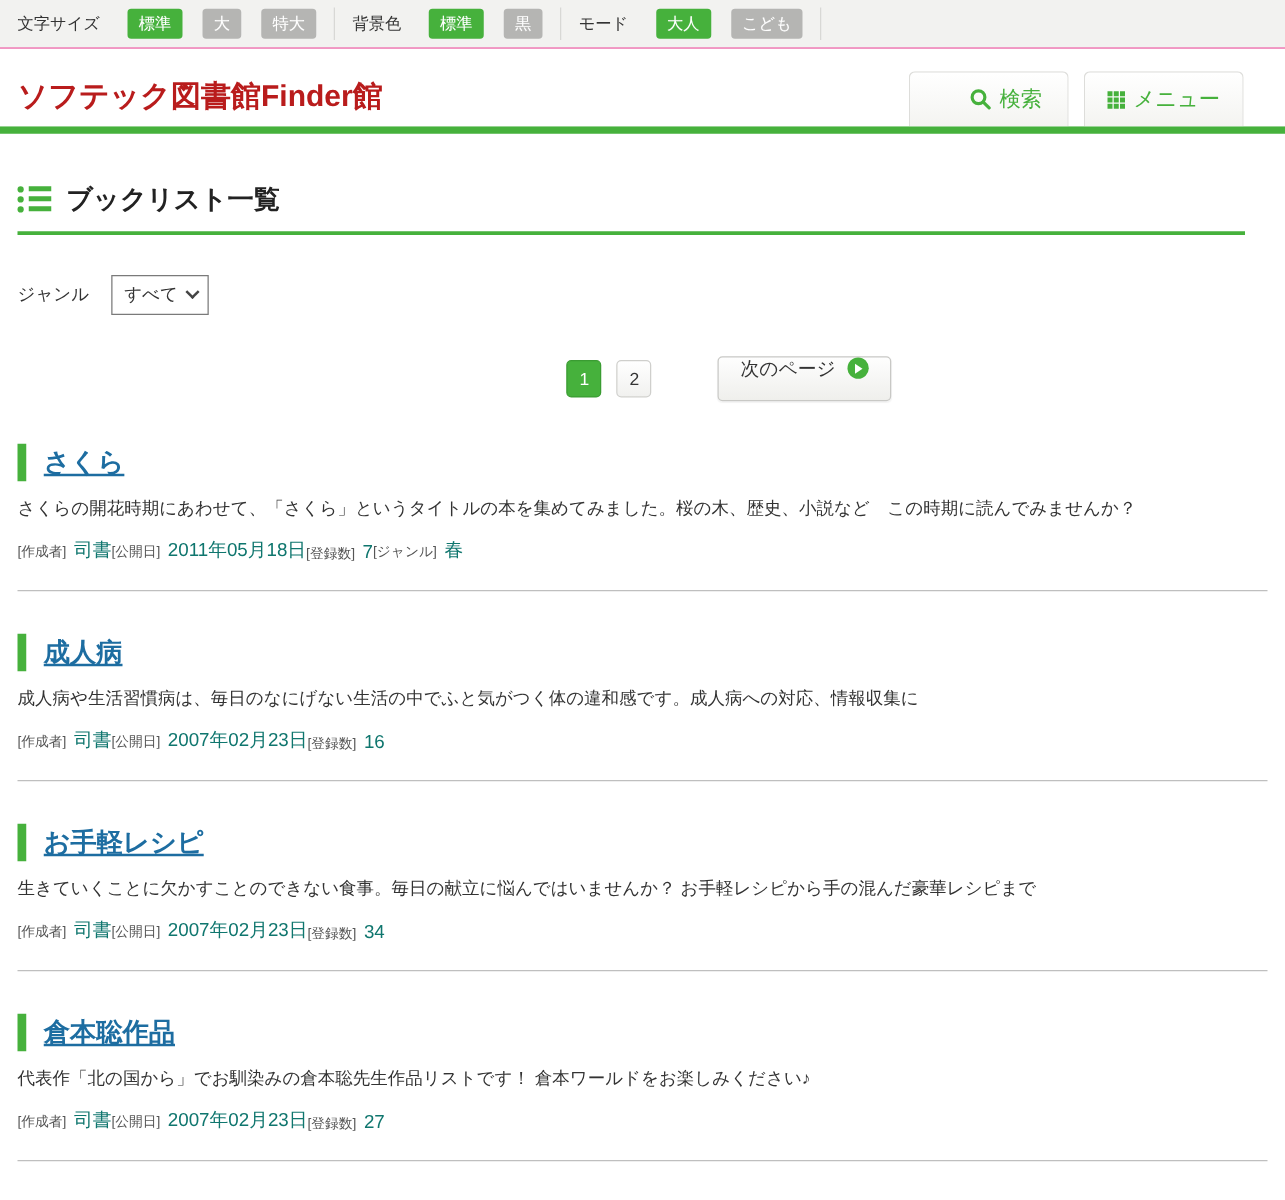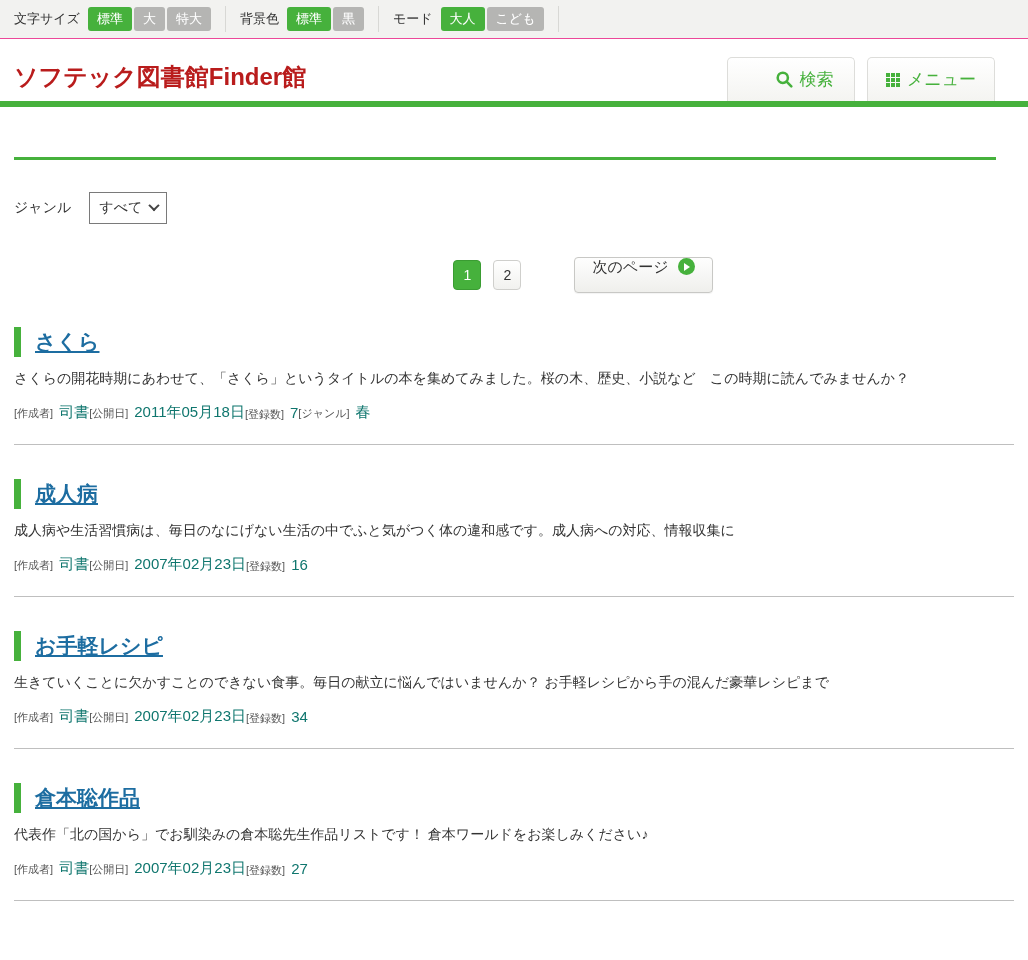--- a/index.html
+++ b/index.html
@@ -12,21 +12,21 @@
 
   
   .access-bar {
     height:39px; background:#f2f2f0; border-bottom:1px solid #ec4899;
     display:flex; align-items:center; padding:0 14px;
   }
   .access-group { display:flex; align-items:center; }
   .access-label { font-size:13px; color:#333; margin-right:6px; }
   .tbtn {
     display:inline-block; font-size:13px; color:#fff; background:#b5b5b3;
-    padding:3px 9px; margin-left:2px; border-radius:3px; cursor:pointer;
+    padding:3px 9px; margin-left:16px; border-radius:3px; cursor:pointer;
     text-shadow:0 0 1px rgba(255,255,255,.25);
   }
   .tbtn.active { background:#46b13c; }
   .vsep { width:1px; height:26px; background:#d8d8d5; margin:0 14px; }
 
   
   .site-header { position:relative; height:62px; background:#fff; }
   .site-title {
     position:absolute; left:14px; bottom:8px;
     font-size:24px; font-weight:bold; color:#b91c1c; cursor:pointer;
@@ -161,20 +161,28 @@
         <i></i>
       </span>
     <span>メニュー</span>
   </div>
 </div>
 <div class="green-line"></div>
 
 <div class="main">
 
   <div class="page-title-block">
+    <div class="page-title-row">
+      <span class="list-icon">
+          <i></i>
+          <i></i>
+          <i></i>
+        </span>
+      <h1 class="page-title">ブックリスト一覧</h1>
+    </div>
     <div class="title-underline"></div>
   </div>
 
   <div class="genre-row">
     <span class="genre-label">ジャンル</span>
     <div class="select-box">
       <span>すべて</span>
       <span class="select-chevron"></span>
     </div>
   </div>

